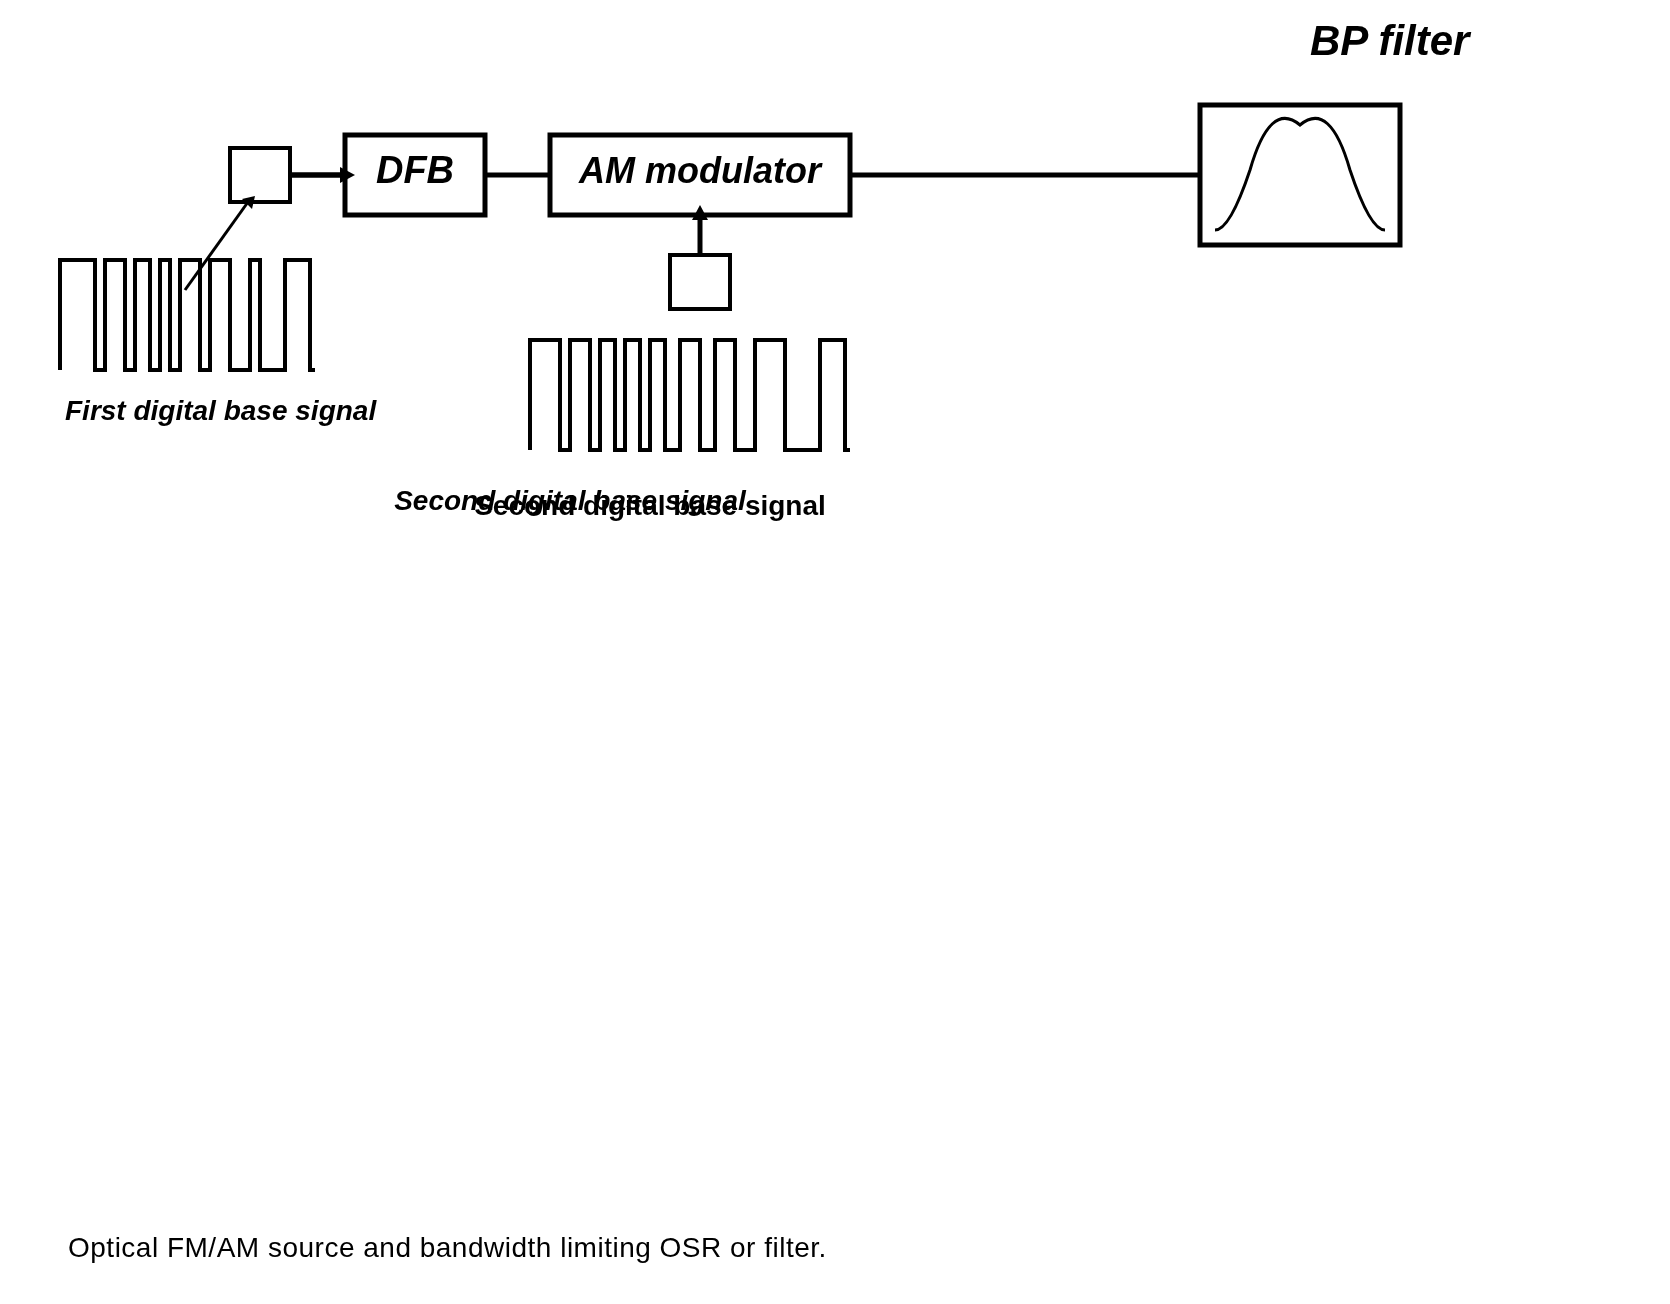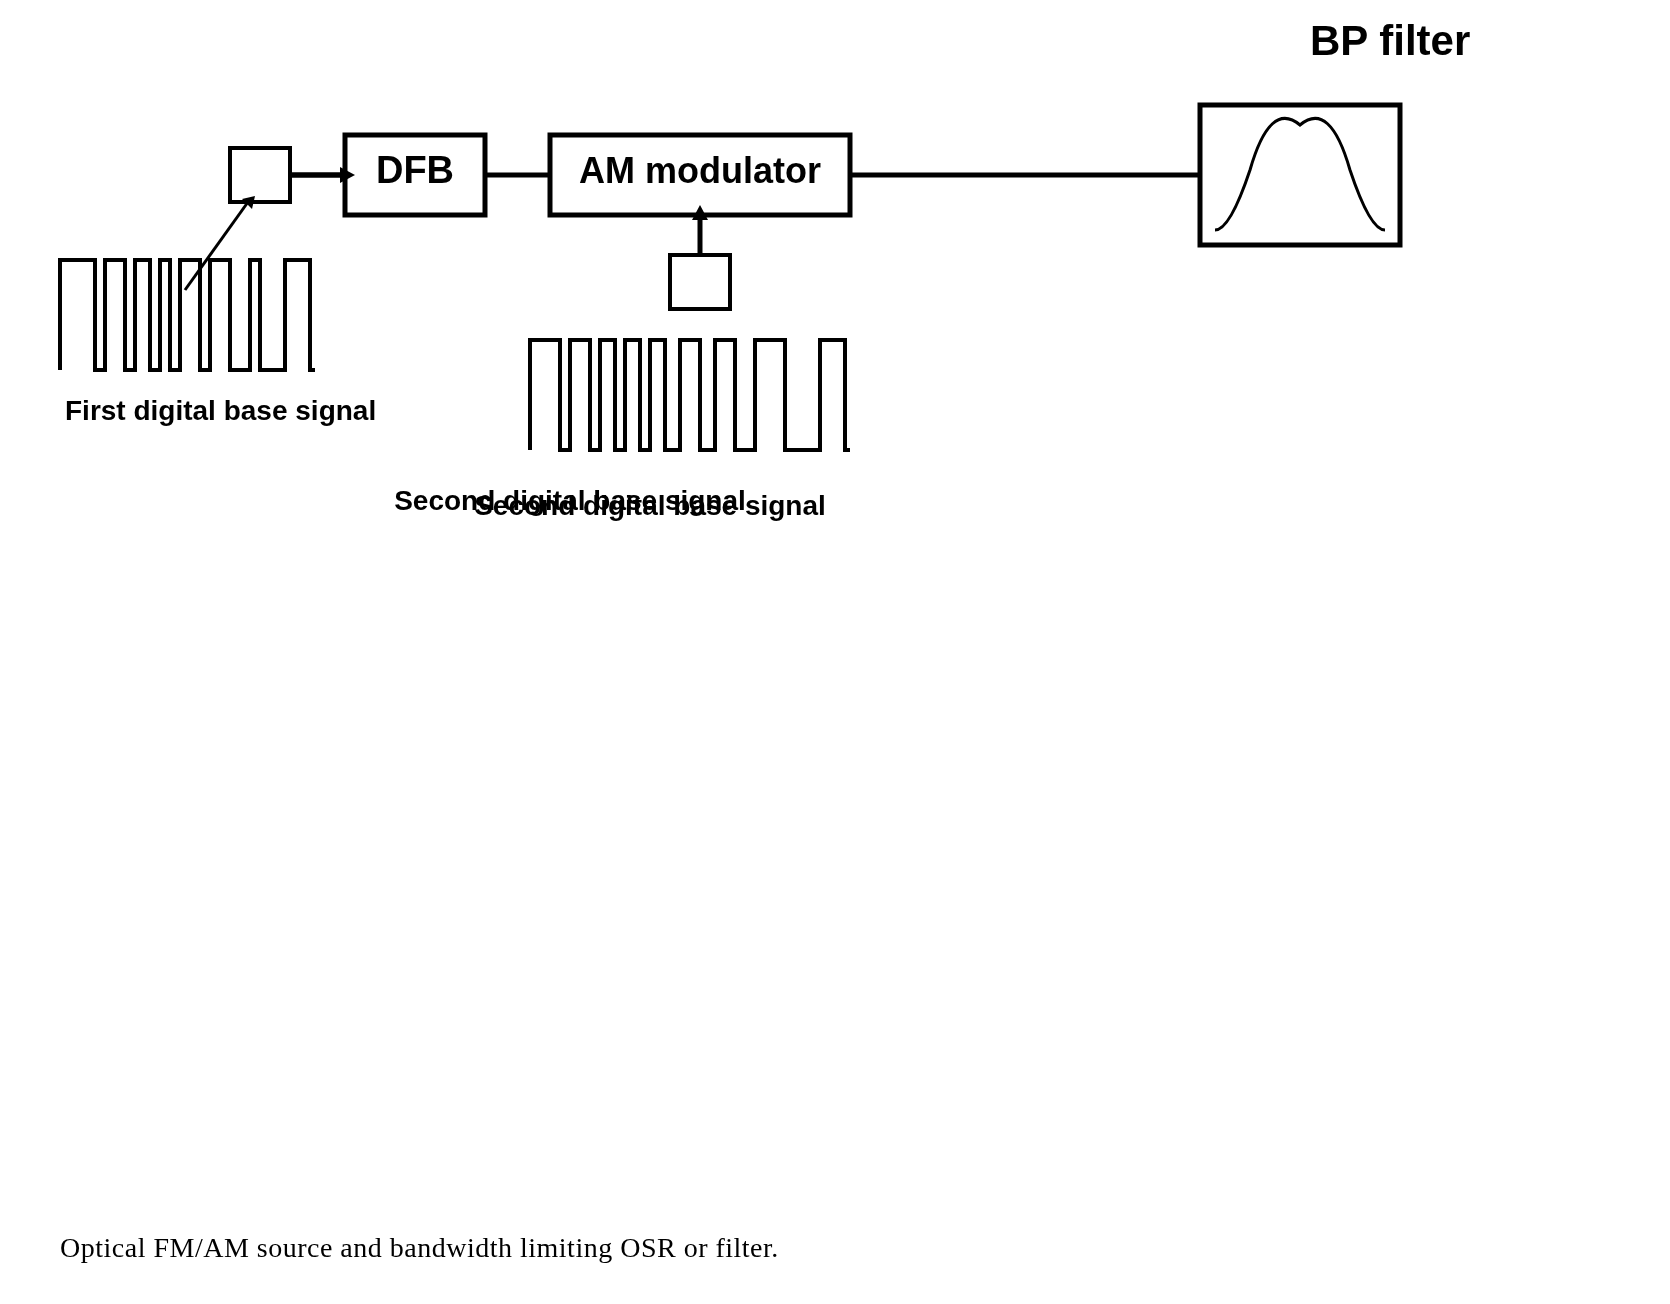--- a/index.html
+++ b/index.html
@@ -16,32 +16,33 @@
       position: relative;
       overflow: hidden;
     }
 
     #diagram-container {
       position: absolute;
       top: 0;
       left: 0;
       width: 100%;
       height: 100%;
+      font-style: italic;
     }
 
     svg {
       width: 100%;
       height: 100%;
     }
 
     .caption-text {
       position: absolute;
       bottom: 40px;
-      left: 60px;
-      font-family: Liberation Serif, serif;
+      left: 68px;
+      font-family: Liberation Sans, sans-serif;
       font-size: 28px;
       color: #000000;
       letter-spacing: 0.5px;
     }
   </style>
 </head>
 <body>
 
 <div id="diagram-container">
   <svg viewBox="0 0 1670 1304" xmlns="http://www.w3.org/2000/svg">

